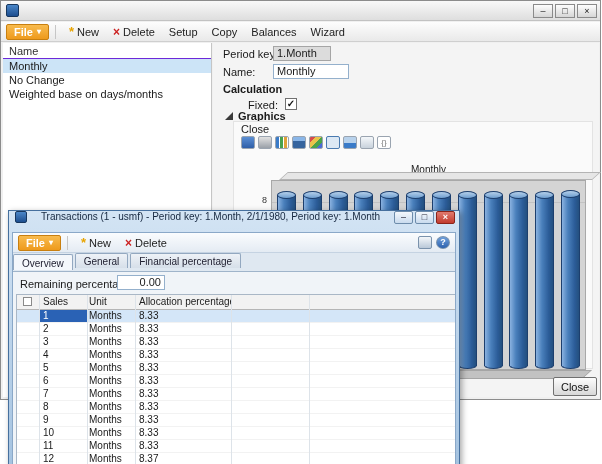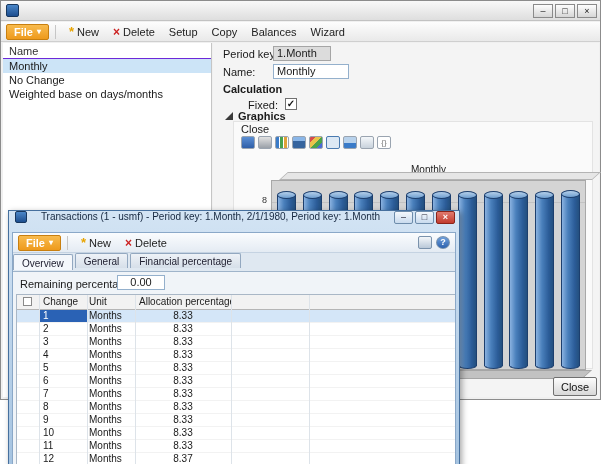--- a/index.html
+++ b/index.html
@@ -26,21 +26,21 @@
   .left-panel{position:absolute;top:42px;left:2px;width:209px;bottom:2px;background:#fff;border-right:1px solid #c5c5c5}
   .list-header{height:16px;line-height:16px;padding-left:6px;color:#333;border-bottom:1px solid #6d28d9}
   .list-item{height:14px;line-height:14px;padding-left:6px;white-space:nowrap;overflow:hidden}
   .list-item.selected{background:#cce4f7}
 
   .right-panel{position:absolute;top:42px;left:212px;right:1px;bottom:2px;background:#f4f4f4}
   .lbl{position:absolute;white-space:nowrap;color:#1a1a1a}
   .bold{font-weight:bold}
   .field{position:absolute;height:15px;line-height:13px;padding:0 3px;background:#fff;border:1px solid #94b0cc;overflow:hidden;white-space:nowrap}
   .field.ro{background:#dcdcdc;border-color:#a5a5a5}
-  .field.num{text-align:center}
+  .field.num{text-align:right}
   .checkbox{position:absolute;width:12px;height:12px;background:#fff;border:1px solid #707070;text-align:center}
   .check{display:block;font-size:10px;line-height:10px;color:#111;font-weight:bold}
   .expander{position:absolute;width:0;height:0;border-left:8px solid transparent;border-bottom:8px solid #3a3a3a}
   .graphics-panel{position:absolute;left:20px;top:78px;right:6px;bottom:28px;background:#fafafa;border:1px solid #e3e3e3}
   .icons-row{position:absolute;left:28px;top:93px;display:flex;gap:3px}
   .icn{width:14px;height:13px;border:1px solid #9aa4b0;border-radius:2px;background:#e8ecf0}
   .icn-save{background:linear-gradient(#5b8fd4,#2f5fa8)}
   .icn-print{background:linear-gradient(#e2e2e2,#9aa0a8)}
   .icn-chart-columns{background:repeating-linear-gradient(90deg,#3a7bc8 0 3px,#fff 3px 4px,#49a24d 4px 7px,#fff 7px 8px,#e0a23a 8px 11px,#fff 11px 14px)}
   .icn-chart-cylinder{background:linear-gradient(180deg,#8ab6e8 0 40%,#35649e 40% 100%)}
@@ -83,21 +83,21 @@
   .grid{position:absolute;left:3px;top:22px;width:441px;height:200px;background:#fff;border:1px solid #a9b7c6;overflow:hidden}
   .g-header{display:flex;height:15px;line-height:14px;background:#f2f2f2;border-bottom:1px solid #b5b5b5;font-size:10px;color:#222}
   .gc{height:100%;overflow:hidden;white-space:nowrap}
   .gc-sel{width:22px;flex:0 0 auto}
   .gc-change{width:48px;flex:0 0 auto;padding-left:4px}
   .gc-unit{width:48px;flex:0 0 auto;padding-left:2px}
   .gc-pct{width:96px;flex:0 0 auto;padding:0 4px}
   .g-header .gc-pct{text-align:left}
   .g-checkbox{display:inline-block;width:9px;height:9px;margin:2px 0 0 6px;background:#fff;border:1px solid #8a8a8a}
   .g-row{display:flex;height:13px;line-height:12px;font-size:10px;border-bottom:1px solid #f2f2f2;background:#fff}
-  .g-row .gc-pct{text-align:center}
+  .g-row .gc-pct{text-align:left}
   .g-row.sel{background:#d4e6f8}
   .g-row.sel .gc-change{background:#2a62b5;color:#fff}
   .vline{position:absolute;top:0;bottom:0;width:1px;background:#dde3e9;pointer-events:none}
 </style>
 </head>
 <body>
 
 <div class="stage">
 
   <div class="main-window">
@@ -252,21 +252,21 @@
       </div>
       <div class="t-content">
         <span class="lbl" style="left:7px;top:6px">Remaining percentage:</span>
         <span class="field num" style="left:104px;top:3px;width:48px">0.00</span>
 
         <div class="grid">
           <div class="g-header">
             <div class="gc gc-sel">
               <span class="g-checkbox"></span>
             </div>
-            <div class="gc gc-change">Change</div>
+            <div class="gc gc-change">Sales</div>
             <div class="gc gc-unit">Unit</div>
             <div class="gc gc-pct">Allocation percentage</div>
           </div>
           <div>
               <div class="g-row sel">
                 <div class="gc gc-sel"></div>
                 <div class="gc gc-change">1</div>
                 <div class="gc gc-unit">Months</div>
                 <div class="gc gc-pct">8.33</div>
               </div>

